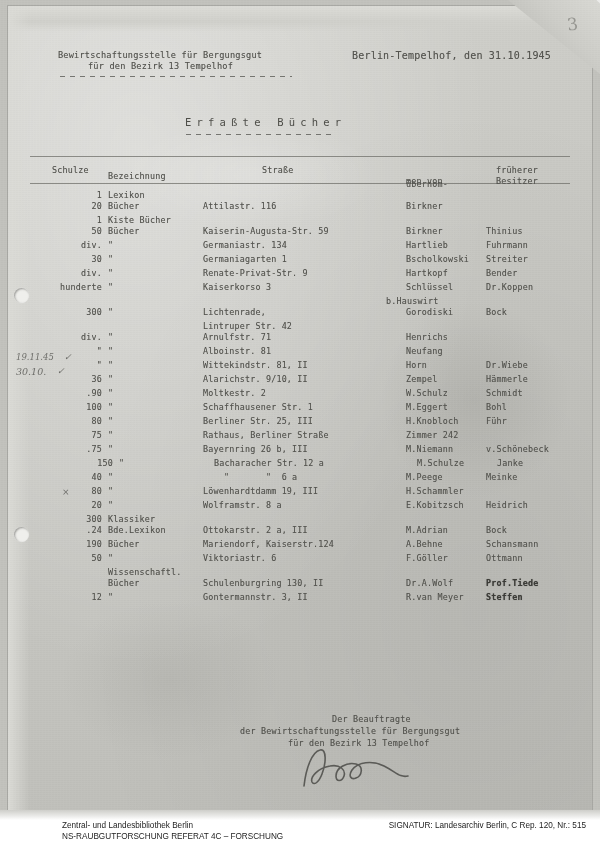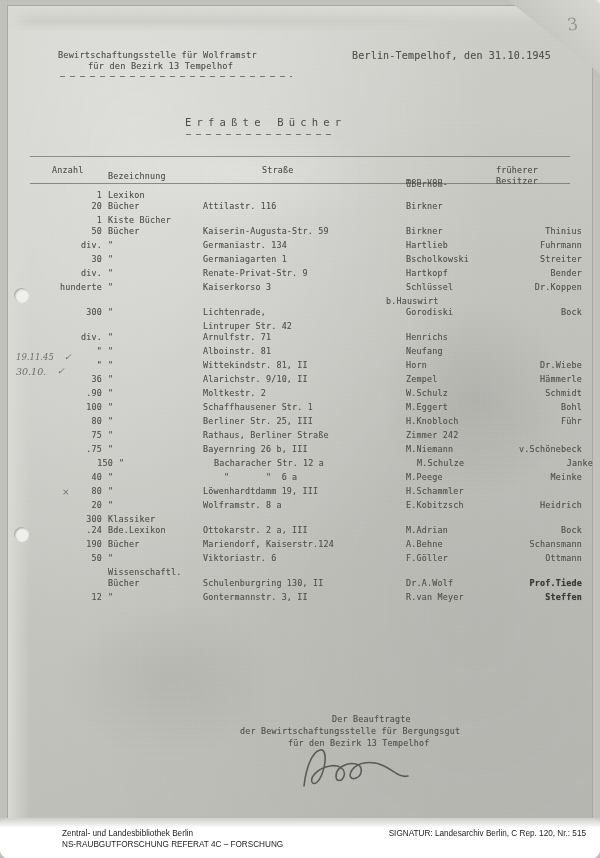--- a/index.html
+++ b/index.html
@@ -103,27 +103,26 @@
     pointer-events:none;
   }
 
   
   .tbl{position:absolute;left:0;top:0;width:584px;}
   .row{position:absolute;white-space:pre;}
   .c-anzahl{position:absolute;width:62px;text-align:right;}
   .c-bez{position:absolute;left:108px;width:110px;}
   .c-str{position:absolute;left:203px;width:195px;}
   .c-uber{position:absolute;left:406px;width:92px;}
-  .c-bes{position:absolute;left:486px;width:96px;text-align:right;}
+  .c-bes{position:absolute;left:486px;width:96px;}
 
   
   .credit{
-    position:absolute;left:0;bottom:0;width:600px;height:40px;
+    position:absolute;left:0;bottom:0;width:600px;height:48px;
     background:#ffffff;
-    border-radius:8px;
   }
   .creditline{
     position:absolute;left:0;top:0;width:600px;height:10px;
     background:linear-gradient(180deg,#c9c9c4,#e8e8e6 60%,#fff);
     opacity:.9;
   }
   .credit .ct{
     position:absolute;font-family:"Liberation Sans", sans-serif;
     font-size:8.2px;color:#1d1d1d;white-space:pre;line-height:11px;
   }
@@ -143,32 +142,32 @@
   <div class="smudge sm2"></div>
   <div class="fold"></div>
   <div class="foldline"></div>
   <div class="grain"></div>
 
   <div class="hole" style="left:14px;top:288px;"></div>
   <div class="hole" style="left:14px;top:527px;"></div>
 
   <div class="pagenum">3</div>
 
-  <div class="t" style="left:58px;top:50px;font-size:8.6px;">Bewirtschaftungsstelle für Wolframstr</div>
+  <div class="t" style="left:58px;top:50px;font-size:8.6px;">Bewirtschaftungsstelle für Bergungsgut</div>
   <div class="t" style="left:88px;top:61px;font-size:8.6px;">für den Bezirk 13 Tempelhof</div>
   <div class="t" style="left:352px;top:50px;font-size:10px;">Berlin-Tempelhof, den 31.10.1945</div>
   <div class="dashline" style="left:60px;top:76px;width:232px;"></div>
 
   <div class="title" style="left:185px;top:116px;">Erfaßte Bücher</div>
   <div class="dashline" style="left:186px;top:134px;width:146px;"></div>
 
   <div class="hr" style="left:30px;top:156px;width:540px;"></div>
   <div class="hr" style="left:30px;top:183px;width:540px;"></div>
 
-  <div class="t" style="left:52px;top:165px;">Anzahl</div>
+  <div class="t" style="left:52px;top:165px;">Schulze</div>
   <div class="t" style="left:108px;top:171px;">Bezeichnung</div>
   <div class="t" style="left:262px;top:165px;">Straße</div>
   <div class="t" style="left:406px;top:179px;">übernom-</div>
   <div class="t" style="left:406px;top:176px;">men von</div>
   <div class="t" style="left:496px;top:165px;">früherer</div>
   <div class="t" style="left:496px;top:176px;">Besitzer</div>
 
   <div class="tbl" id="table-body">
       <div class="row" style="left: 0px; top: 190px; height: 11px; width: 584px;"><div class="t c-anzahl" style="left: 40px;">1</div><div class="t c-bez">Lexikon</div><div class="t c-str"></div><div class="t c-uber"></div><div class="t c-bes"></div></div>
       <div class="row" style="left: 0px; top: 201px; height: 11px; width: 584px;"><div class="t c-anzahl" style="left: 40px;">20</div><div class="t c-bez">Bücher</div><div class="t c-str">Attilastr. 116</div><div class="t c-uber">Birkner</div><div class="t c-bes"></div></div>

